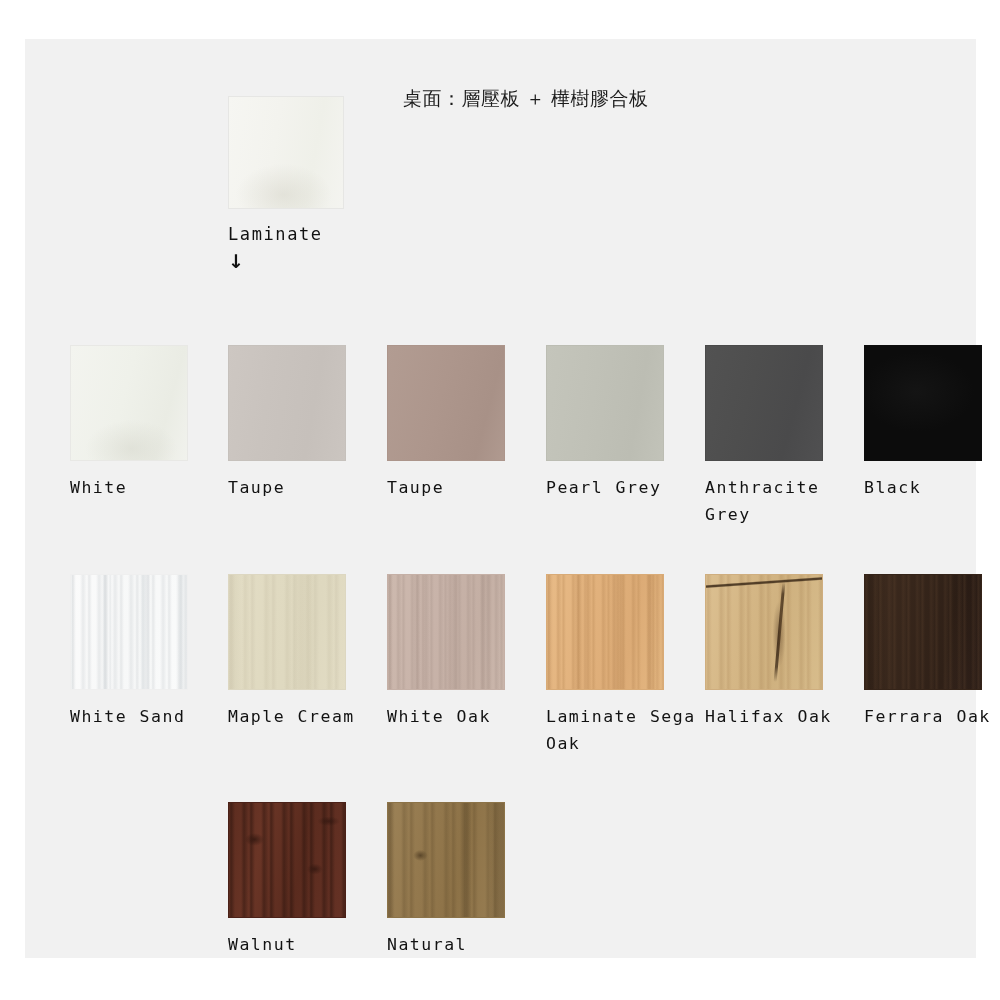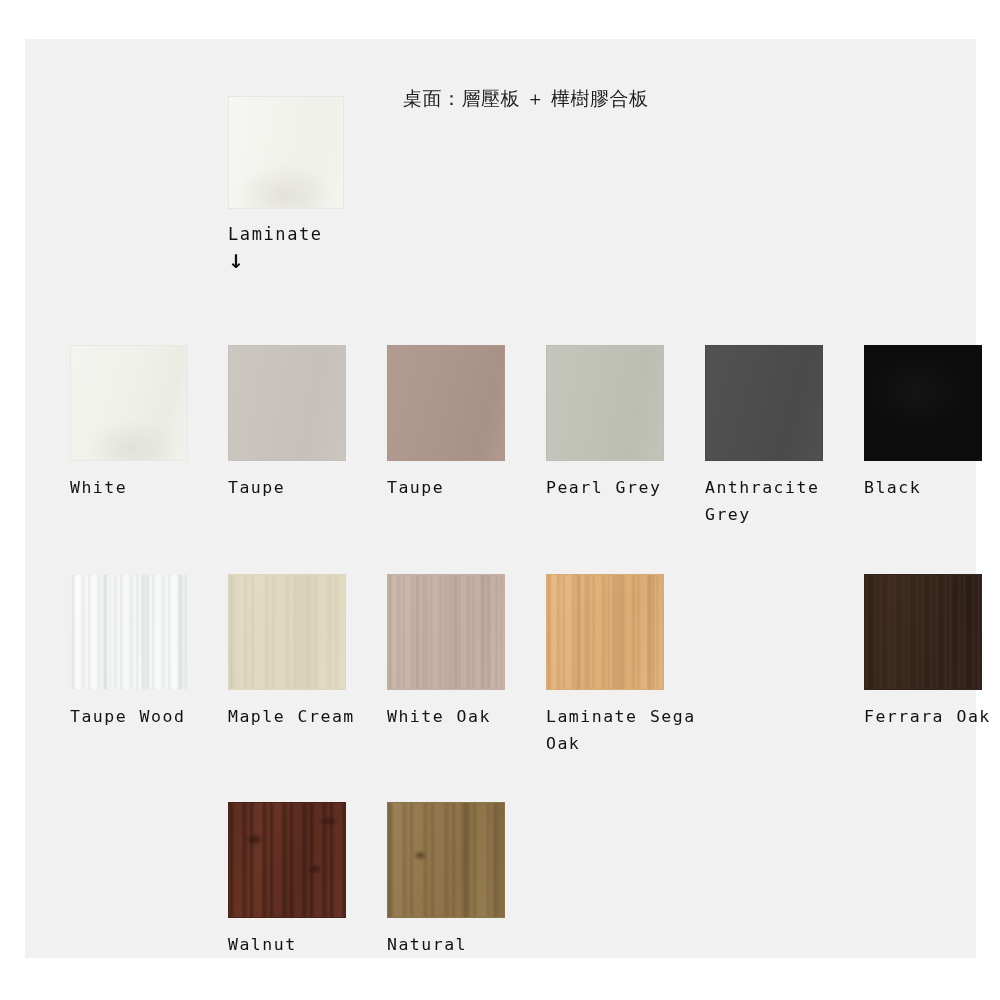--- a/index.html
+++ b/index.html
@@ -405,38 +405,44 @@
         <div class="swatch sw-black grain"></div>
         <div class="cell-label">Black</div>
       </div>
 
     </div>
 
     <div class="grid-row" id="row-2">
 
       <div class="cell c0">
         <div class="swatch sw-white-wood grain"></div>
-        <div class="cell-label">Taupe Wood</div>
+        <div class="cell-label">White Sand</div>
       </div>
 
       <div class="cell c1">
         <div class="swatch sw-maple-cream grain"></div>
         <div class="cell-label">Maple Cream</div>
       </div>
 
       <div class="cell c2">
         <div class="swatch sw-white-oak grain"></div>
         <div class="cell-label">White Oak</div>
       </div>
 
       <div class="cell c3">
         <div class="swatch sw-natural-sega-oak grain"></div>
         <div class="cell-label">Laminate Sega Oak</div>
       </div>
 
+      <div class="cell c4">
+        <div class="swatch sw-halifax-oak grain">
+          <span class="knot-line"></span>
+        </div>
+        <div class="cell-label">Halifax Oak</div>
+      </div>
 
       <div class="cell c5">
         <div class="swatch sw-ferrara-oak grain"></div>
         <div class="cell-label">Ferrara Oak</div>
       </div>
 
     </div>
 
     <div class="grid-row" id="row-3">
 

